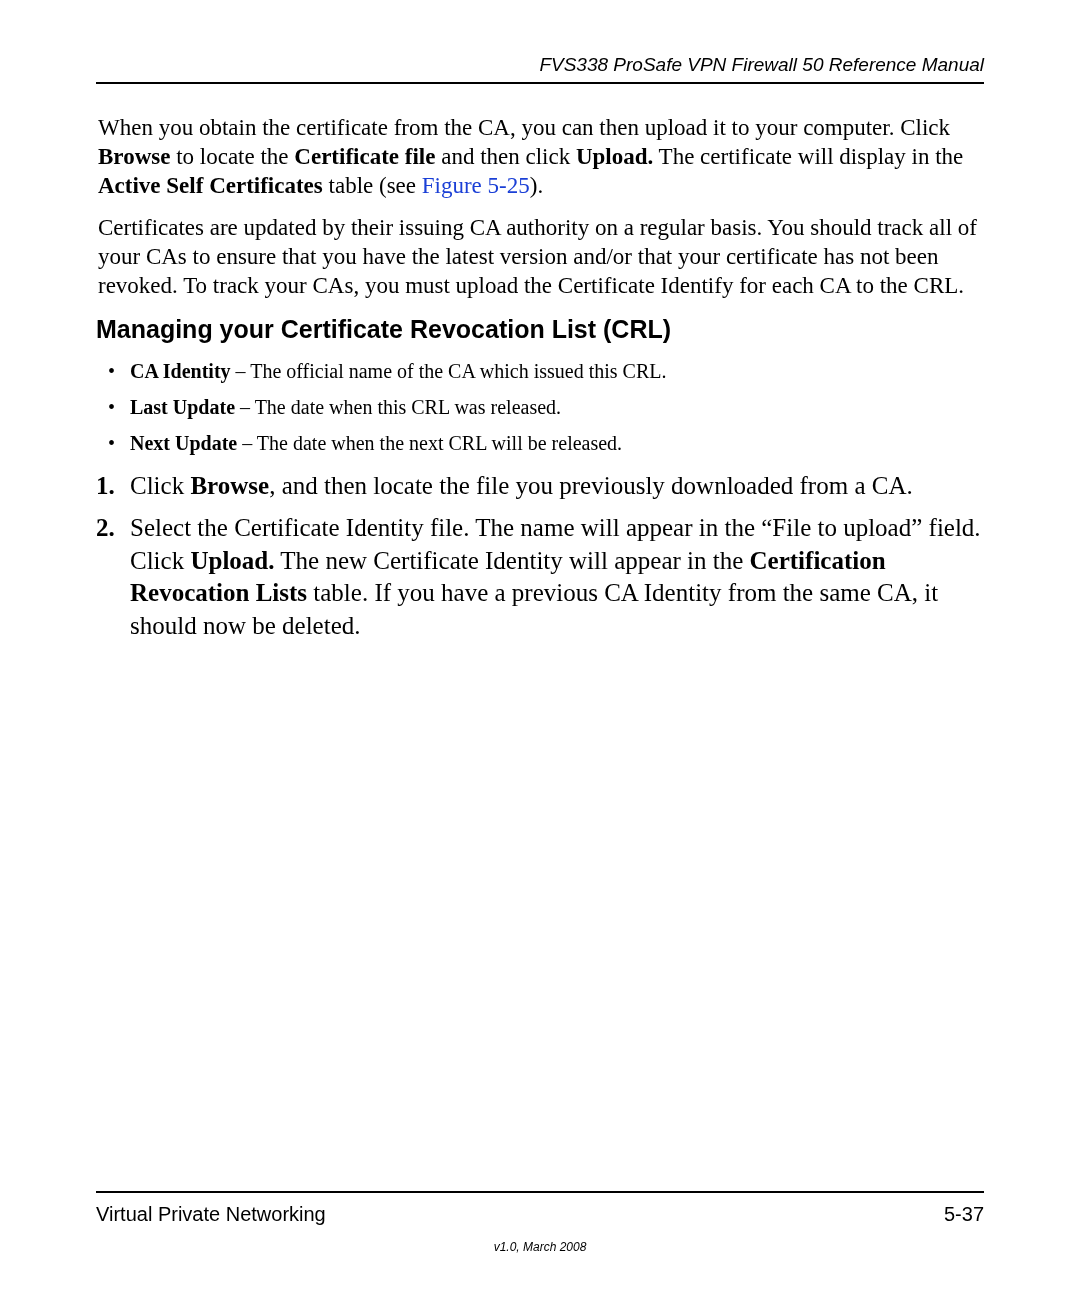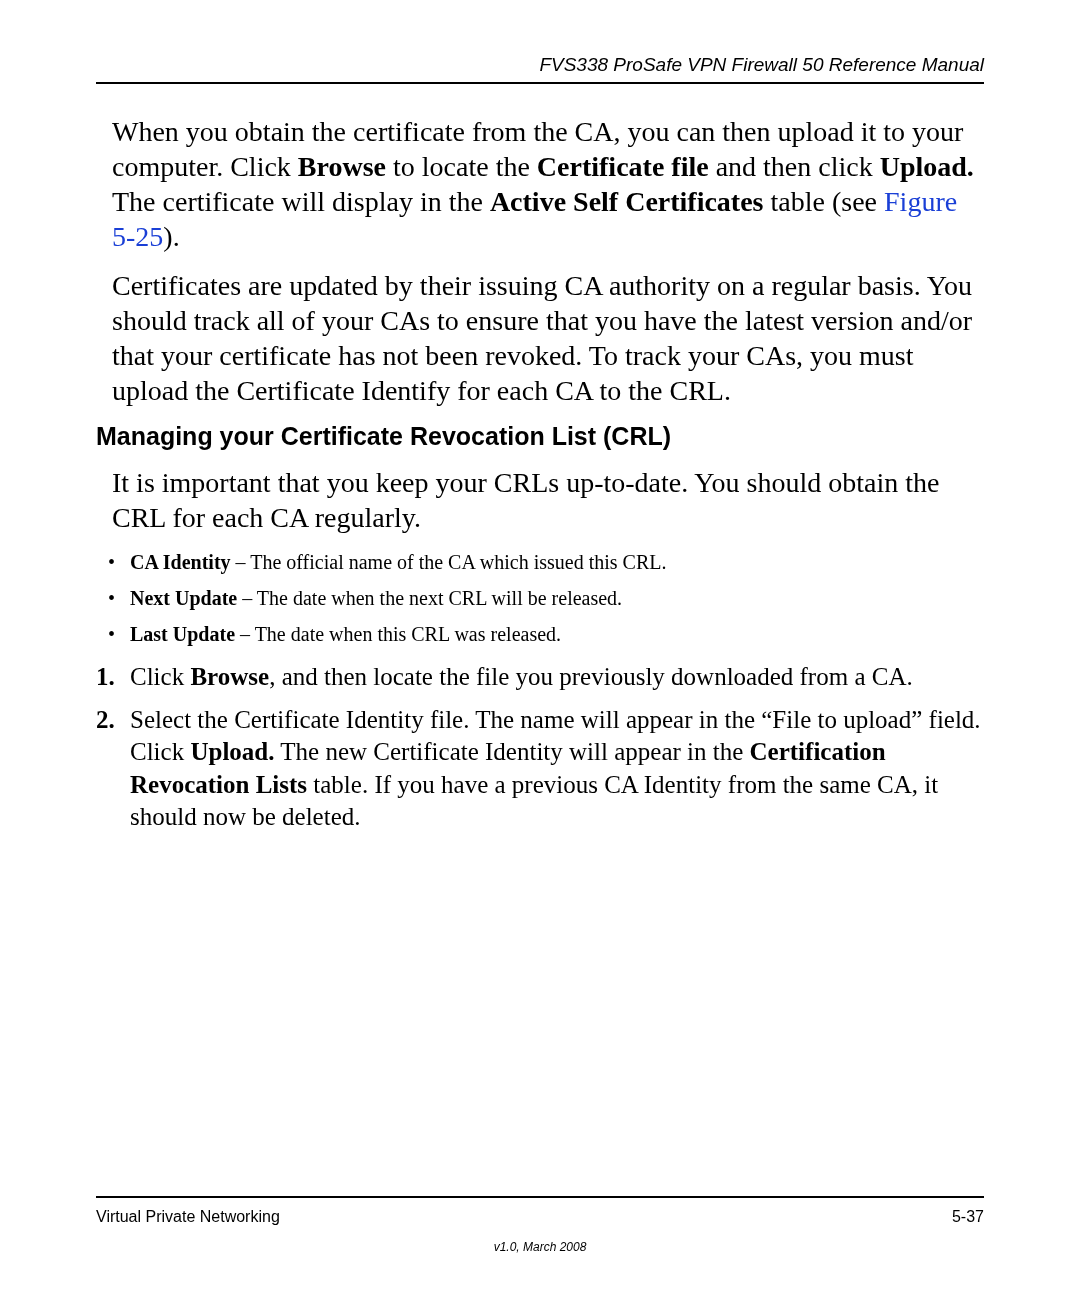--- a/index.html
+++ b/index.html
@@ -24,23 +24,23 @@
     font-size: 19px;
     text-align: right;
     padding-bottom: 6px;
   }
   .rule {
     border: none;
     border-top: 2px solid #000;
     margin: 0 0 30px 0;
   }
   .body-text {
-    font-size: 28px;
+    font-size: 23px;
     line-height: 1.25;
-    margin: 0 0 14px 16px;
+    margin: 0 0 14px 2px;
   }
   .bold { font-weight: bold; }
   .figref {
     color: #1a3fd6;
     text-decoration: none;
   }
   h2.section-heading {
     font-family: Arial, Helvetica, sans-serif;
     font-weight: bold;
     font-size: 25px;
@@ -93,21 +93,21 @@
   }
   .footer-rule {
     border: none;
     border-top: 2px solid #000;
     margin: 0 0 10px 0;
   }
   .footer-row {
     display: flex;
     justify-content: space-between;
     font-family: Arial, Helvetica, sans-serif;
-    font-size: 16px;
+    font-size: 20px;
   }
   .footer-version {
     font-family: Arial, Helvetica, sans-serif;
     font-style: italic;
     font-size: 12px;
     text-align: center;
     margin-top: 14px;
   }
 </style>
 </head>
@@ -119,26 +119,25 @@
   <hr class="rule">
 
   <p class="body-text">
     <span>When you obtain the certificate from the CA, you can then upload it to your computer. Click </span><span class="bold">Browse</span><span> to locate the </span><span class="bold">Certificate file</span><span> and then click </span><span class="bold">Upload.</span><span> The certificate will display in the </span><span class="bold">Active Self Certificates</span><span> table (see </span><a href="#" class="figref">Figure 5-25</a><span>).</span>
   </p>
 
   <p class="body-text">Certificates are updated by their issuing CA authority on a regular basis. You should track all of your CAs to ensure that you have the latest version and/or that your certificate has not been revoked. To track your CAs, you must upload the Certificate Identify for each CA to the CRL.</p>
 
   <h2 class="section-heading">Managing your Certificate Revocation List (CRL)</h2>
 
-  <p class="body-text">It is important that you keep your CRLs up-to-date. You should obtain the CRL for each CA regularly.</p>
 
   <ul class="bullets">
     <li><span class="bold">CA Identity</span><span> – The official name of the CA which issued this CRL.</span></li>
+    <li><span class="bold">Last Update</span><span> – The date when this CRL was released.</span></li>
     <li><span class="bold">Next Update</span><span> – The date when the next CRL will be released.</span></li>
-    <li><span class="bold">Last Update</span><span> – The date when this CRL was released.</span></li>
   </ul>
 
 
   <ol class="steps">
     <li>
       <span>Click </span><span class="bold">Browse</span><span>, and then locate the file you previously downloaded from a CA.</span>
     </li>
     <li>
       <span>Select the Certificate Identity file. The name will appear in the “File to upload” field. Click </span><span class="bold">Upload.</span><span> The new Certificate Identity will appear in the </span><span class="bold">Certification Revocation Lists</span><span> table. If you have a previous CA Identity from the same CA, it should now be deleted.</span>
     </li>

